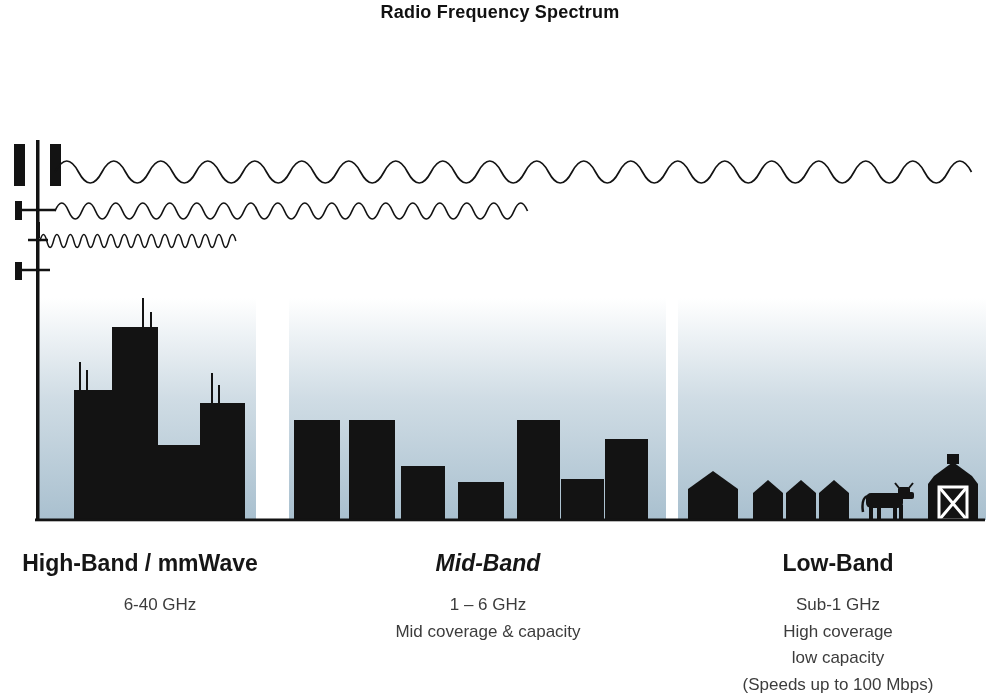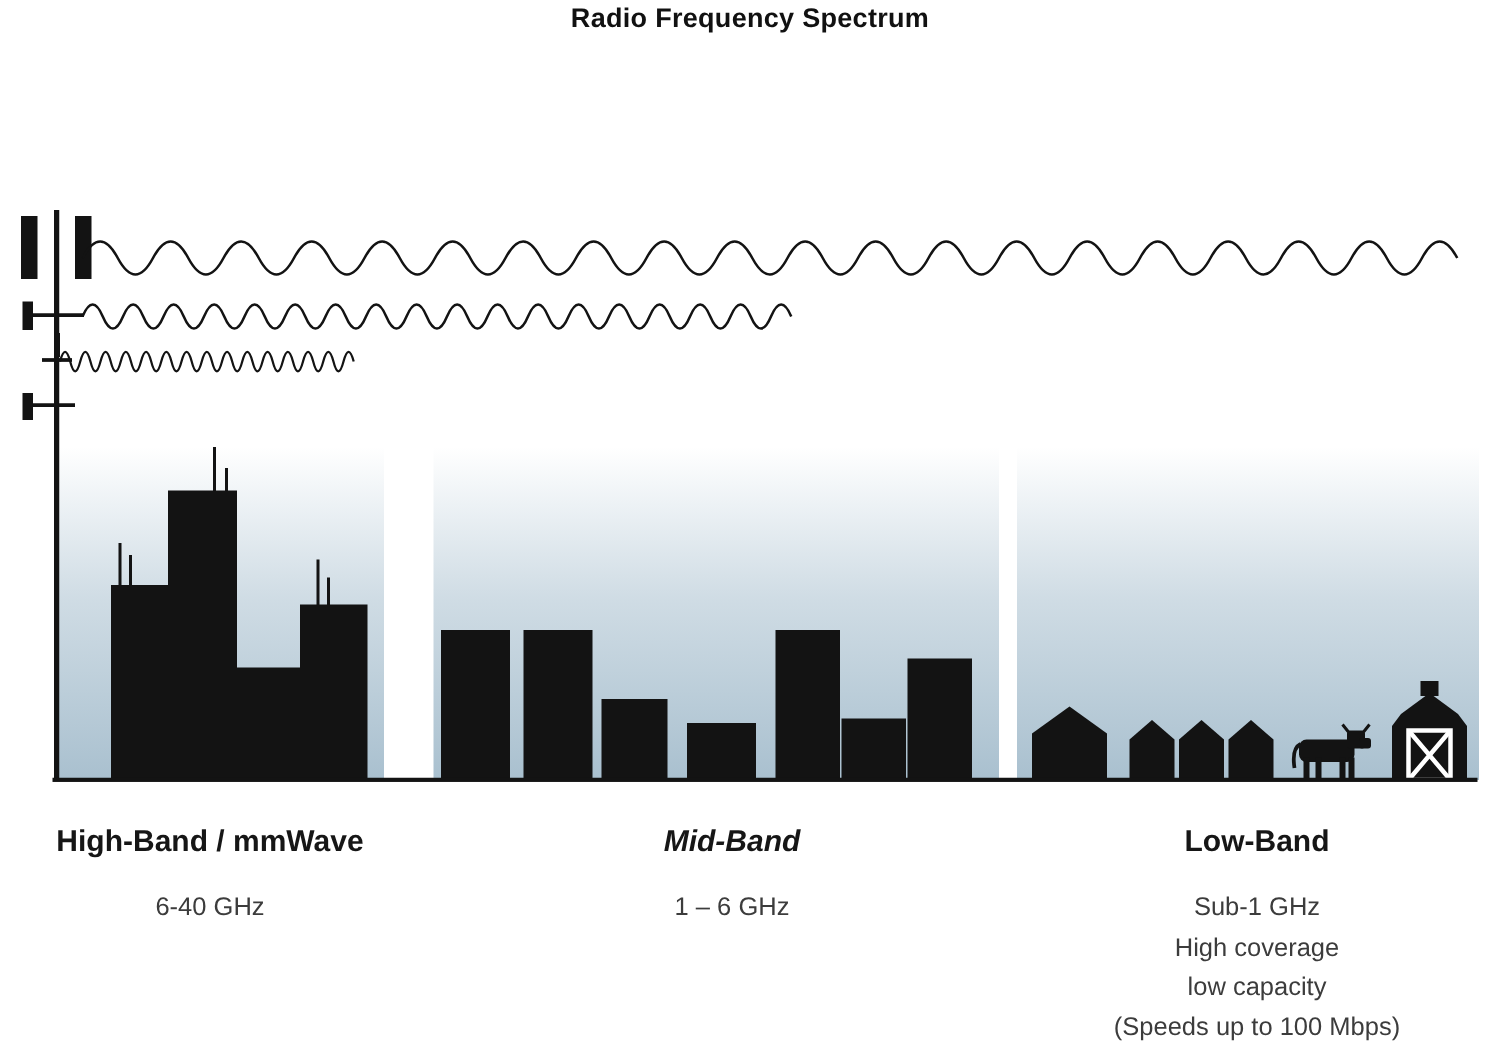--- a/index.html
+++ b/index.html
@@ -18,35 +18,35 @@
     font-weight:bold;
     color:#111111;
     letter-spacing:0.2px;
   }
   .art{
     position:absolute;left:0;top:0;width:1000px;height:700px;
   }
   .band-label{
     position:absolute;
     text-align:center;
-    font-size:20px;
+    font-size:23px;
     font-weight:bold;
     color:#161616;
   }
   .band-desc{
     position:absolute;
     text-align:center;
     font-size:17px;
     color:#3c3c3c;
     line-height:26.5px;
   }
   .lbl-high{left:0px;   top:550px; width:280px;}
   .lbl-mid {left:338px; top:550px; width:300px;font-style:italic;}
   .lbl-low {left:663px; top:550px; width:350px;}
-  .desc-high{left:0px;   top:592px; width:280px;}
+  .desc-high{left:0px;   top:592px; width:280px;padding-left:20px;}
   .desc-mid {left:338px; top:592px; width:300px;}
   .desc-low {left:663px; top:592px; width:350px;}
 
   .ink{fill:#131313;}
   .ink-stroke{stroke:#131313;fill:none;}
 </style>
 </head>
 <body>
 
 <div class="stage">
@@ -134,20 +134,21 @@
 
   <div class="band-label lbl-high">High-Band / mmWave</div>
   <div class="band-label lbl-mid">Mid-Band</div>
   <div class="band-label lbl-low">Low-Band</div>
 
   <div class="band-desc desc-high">
     <div>6-40 GHz</div>
   </div>
   <div class="band-desc desc-mid">
     <div>1 – 6 GHz</div>
+    <div>Mid coverage &amp; capacity</div>
   </div>
   <div class="band-desc desc-low">
     <div>Sub-1 GHz</div>
     <div>High coverage</div>
     <div>low capacity</div>
     <div>(Speeds up to 100 Mbps)</div>
   </div>
 
 </div>
 

